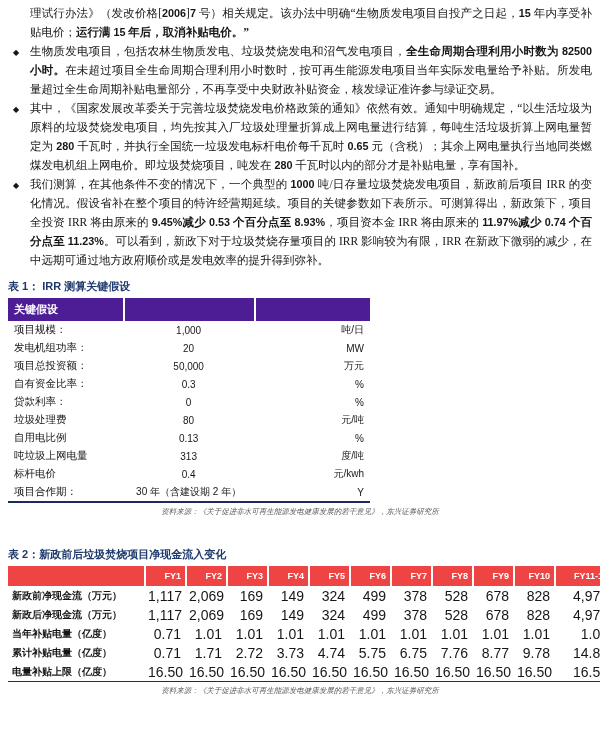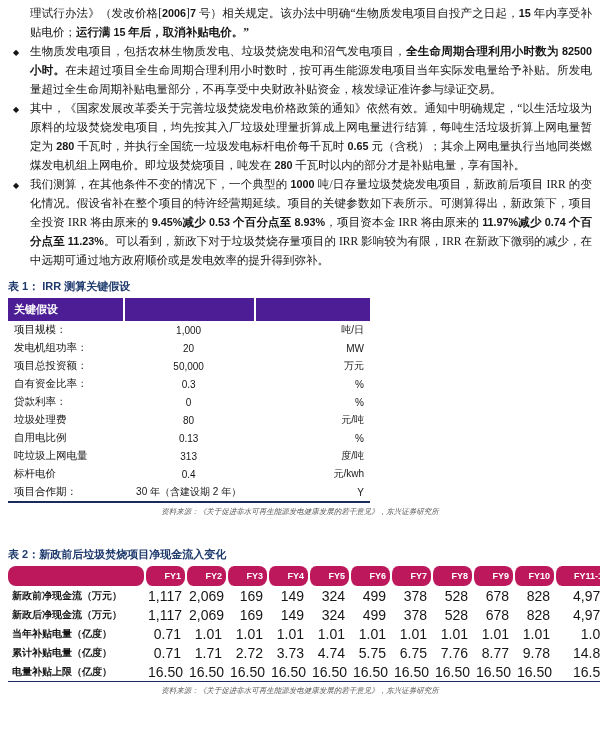--- a/index.html
+++ b/index.html
@@ -30,23 +30,23 @@
   .t1 .c-value{width:126px;text-align:center;
                font-family:"Liberation Sans","DejaVu Sans",sans-serif;font-size:10px;}
   .t1 .c-unit{width:110px;text-align:right;
               font-family:"Liberation Sans","DejaVu Sans",sans-serif;font-size:10px;margin-top:12px;}
 
   .source{font-size:7.5px;color:#5a5a5a;font-style:italic;margin-top:4px;text-align:center;}
 
   
   .t2wrap{margin-top:30px;}
   .t2{width:584px;border-bottom:1.5px solid #1b2b5c;table-layout:fixed;}
-  .t2 th{background:#be185d;color:#ffffff;
+  .t2 th{background:#ef4444;color:#ffffff;
          font-family:"Liberation Sans","DejaVu Sans",sans-serif;
-         font-size:9px;font-weight:bold;text-align:right;padding:4px 4px;height:12px;border-radius:8px;}
+         font-size:9px;font-weight:bold;text-align:right;padding:4px 4px;height:12px;}
   .t2 th.gap{border-left:2px solid #ffffff;}
   .t2 th.first{width:128px;}
   .t2 th.fy{width:31px;}
   .t2 th.fyw{width:48px;padding-right:8px;}
   .t2 td{font-size:9.5px;height:19px;vertical-align:middle;padding:0 4px;}
   .t2 td.rlabel{text-align:left;font-weight:bold;font-size:10px;}
   .t2 td.val{text-align:right;
              font-family:"Liberation Sans","DejaVu Sans",sans-serif;font-size:14px;}
   .t2 td.valw{padding-right:8px;}
 </style>

